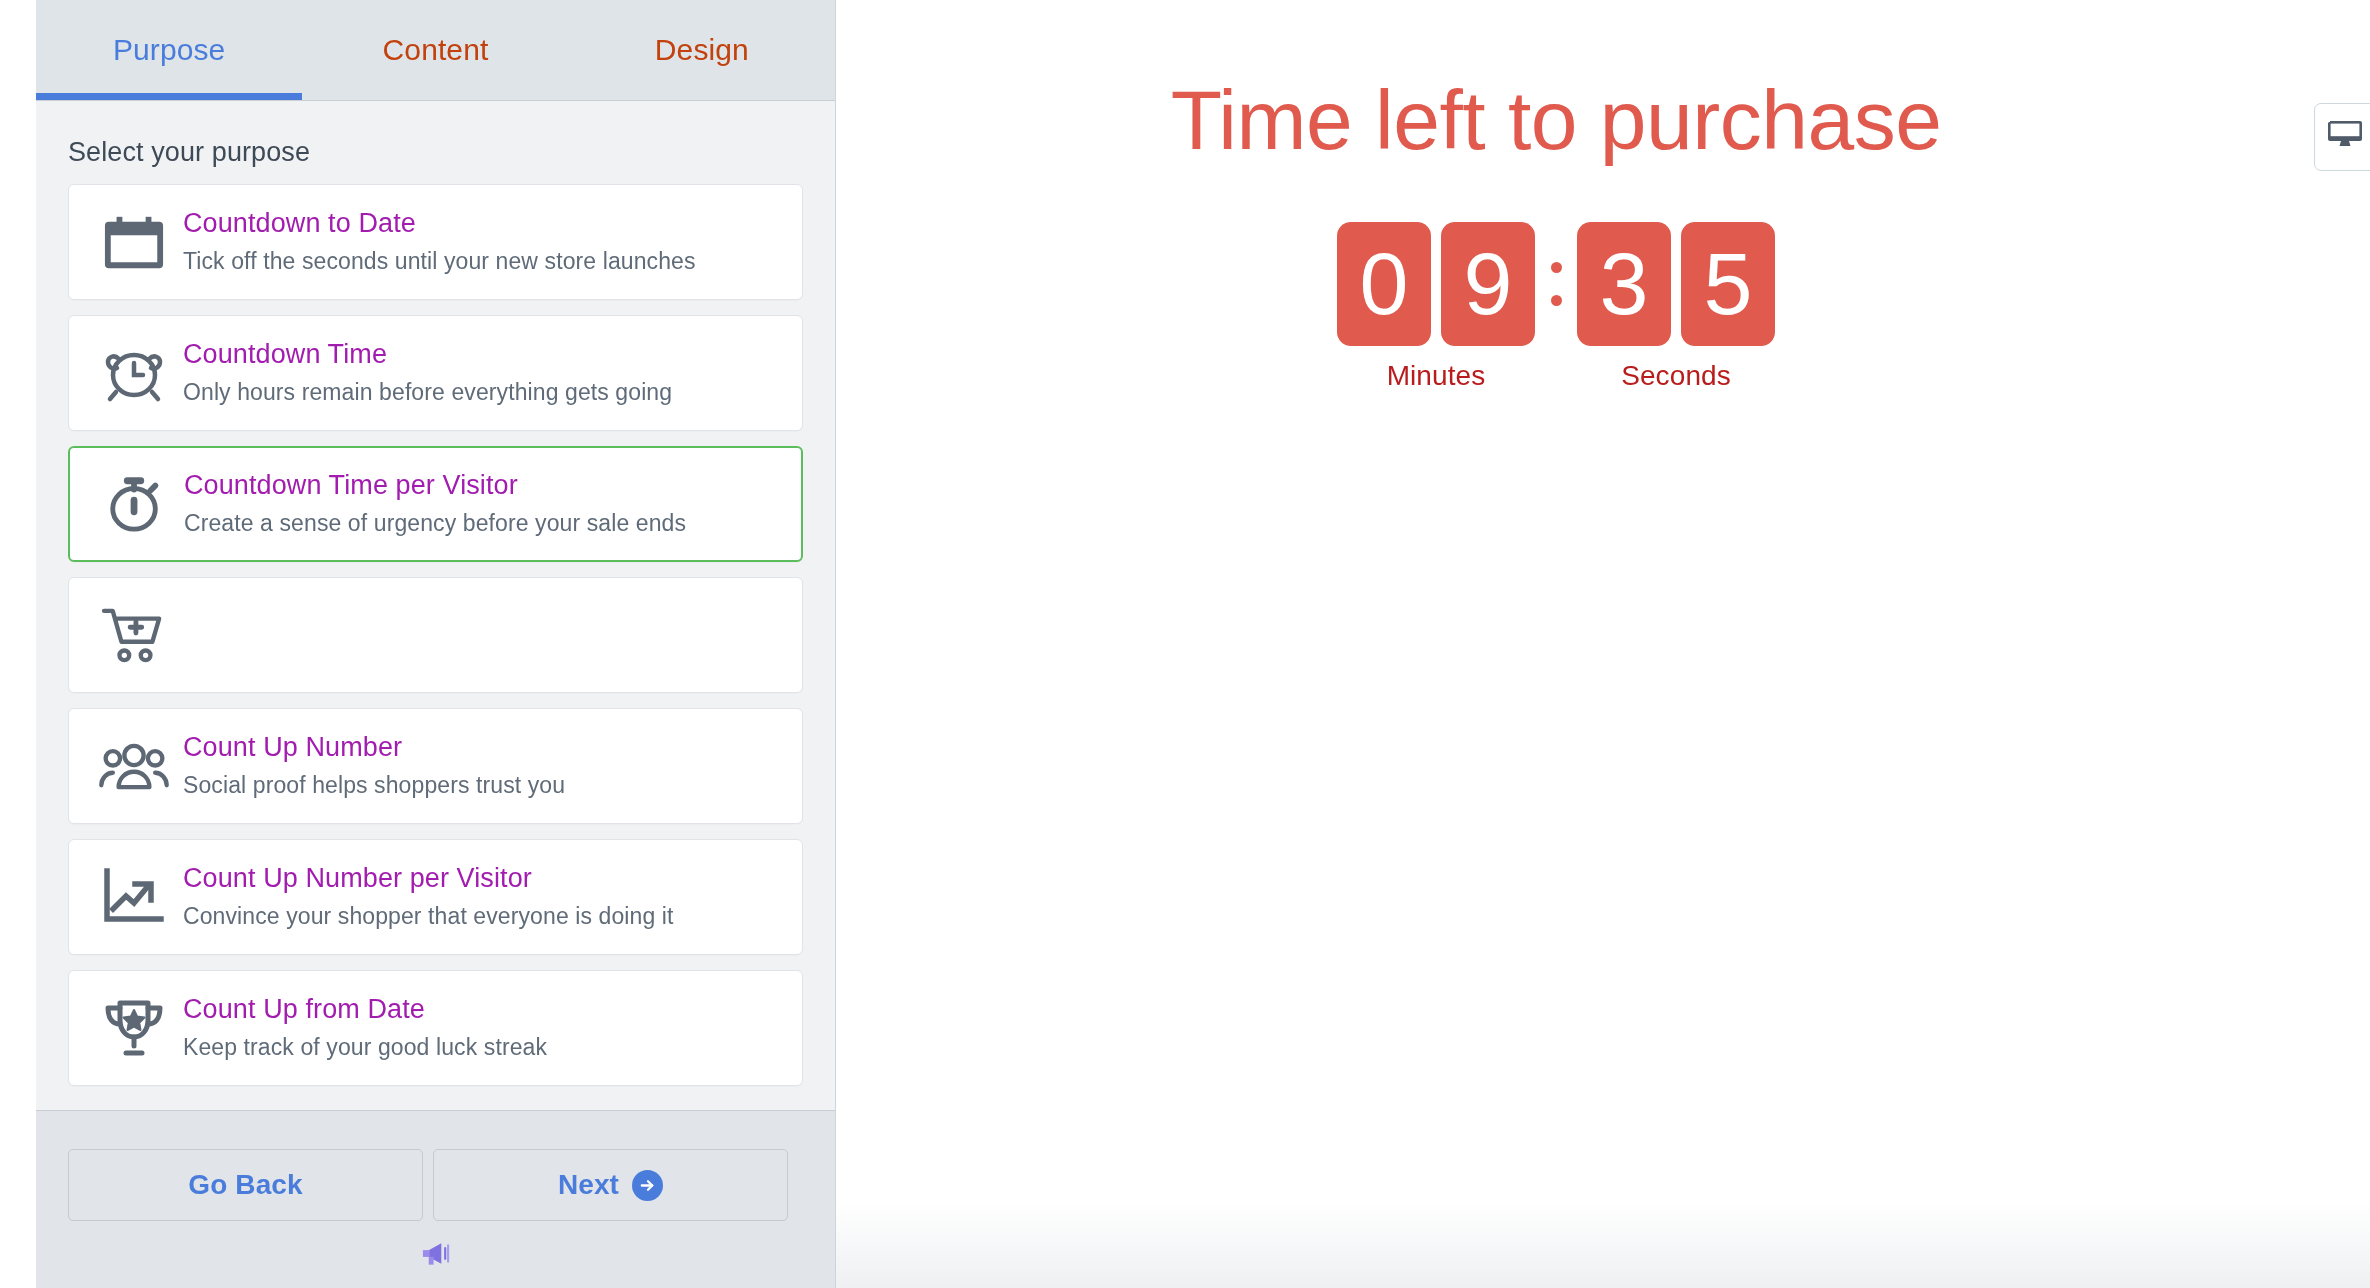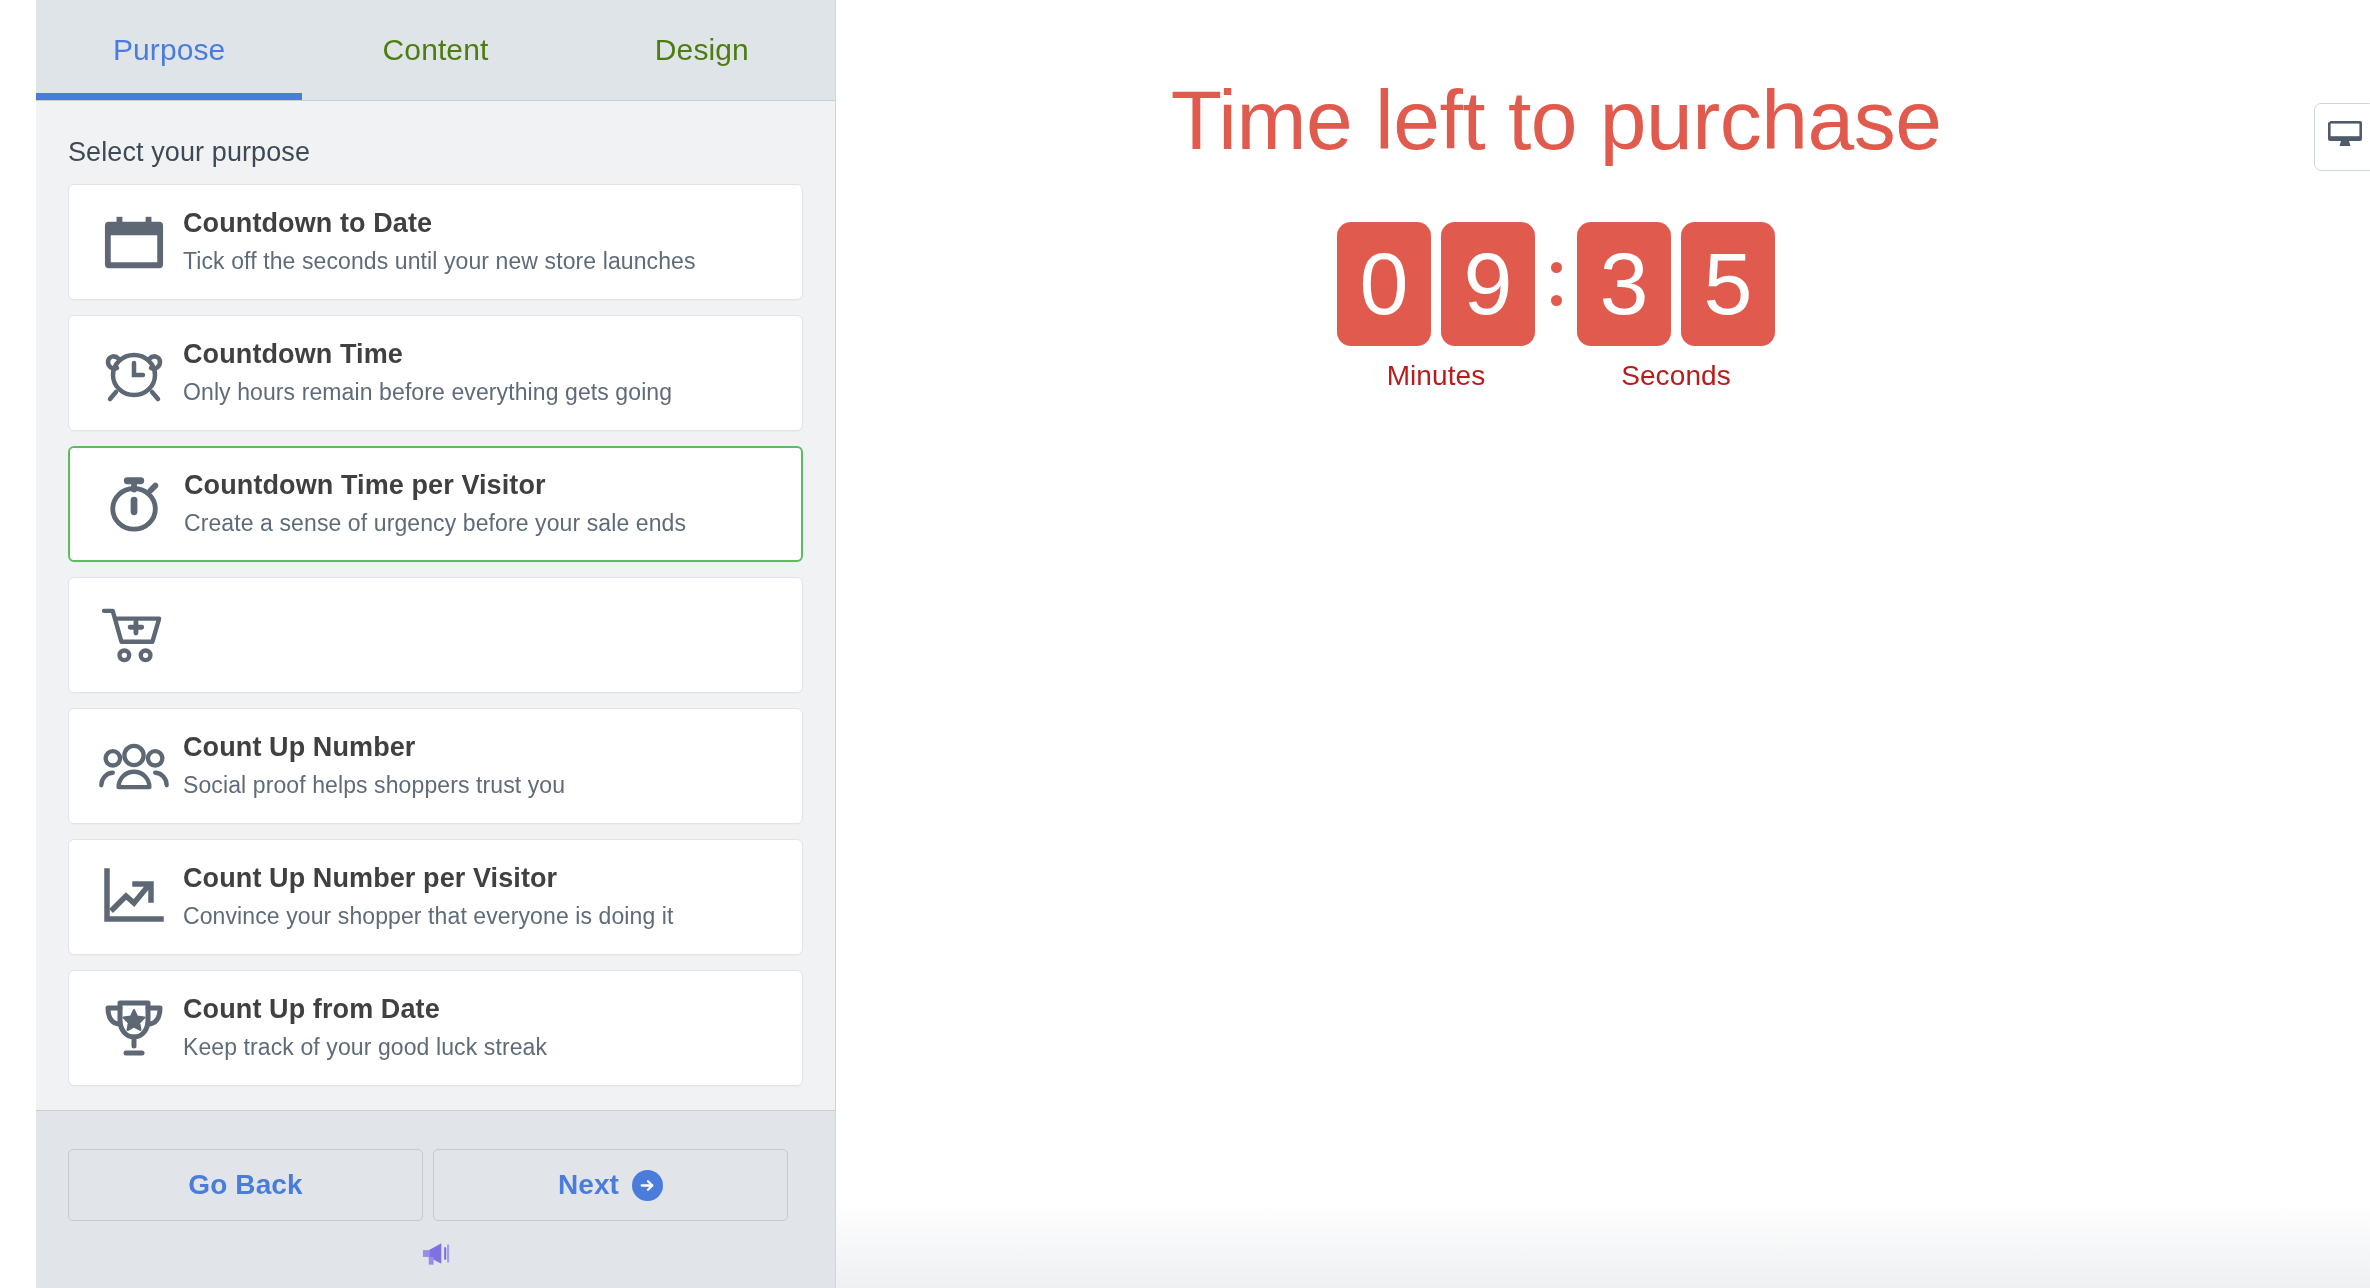--- a/index.html
+++ b/index.html
@@ -40,21 +40,21 @@
     align-items: flex-start;
     border-bottom: 1px solid #c9ced4;
   }
   .tab {
     width: 268px;
     height: 100px;
     display: flex;
     align-items: center;
     justify-content: center;
     font-size: 30px;
-    color: #4d7c0f;
+    color: #c2410c;
     letter-spacing: .1px;
     cursor: pointer;
     position: relative;
   }
   .tab.active {
     color: #4a7ddb;
   }
   .tab.active::after {
     content: "";
     position: absolute;
@@ -99,22 +99,22 @@
     display: flex;
     align-items: center;
     justify-content: center;
     color: #5d6874;
     margin-right: 10px;
   }
   .card .ico svg { display: block; }
   .card .txt { display: flex; flex-direction: column; justify-content: center; }
   .card .ttl {
     font-size: 27px;
-    font-weight: bold;
-    color: #404040;
+    font-weight: normal;
+    color: #a21caf;
     line-height: 1.25;
     letter-spacing: .1px;
   }
   .card .sub {
     font-size: 23px;
     color: #5f6b78;
     line-height: 1.35;
     margin-top: 5px;
     letter-spacing: .1px;
   }

